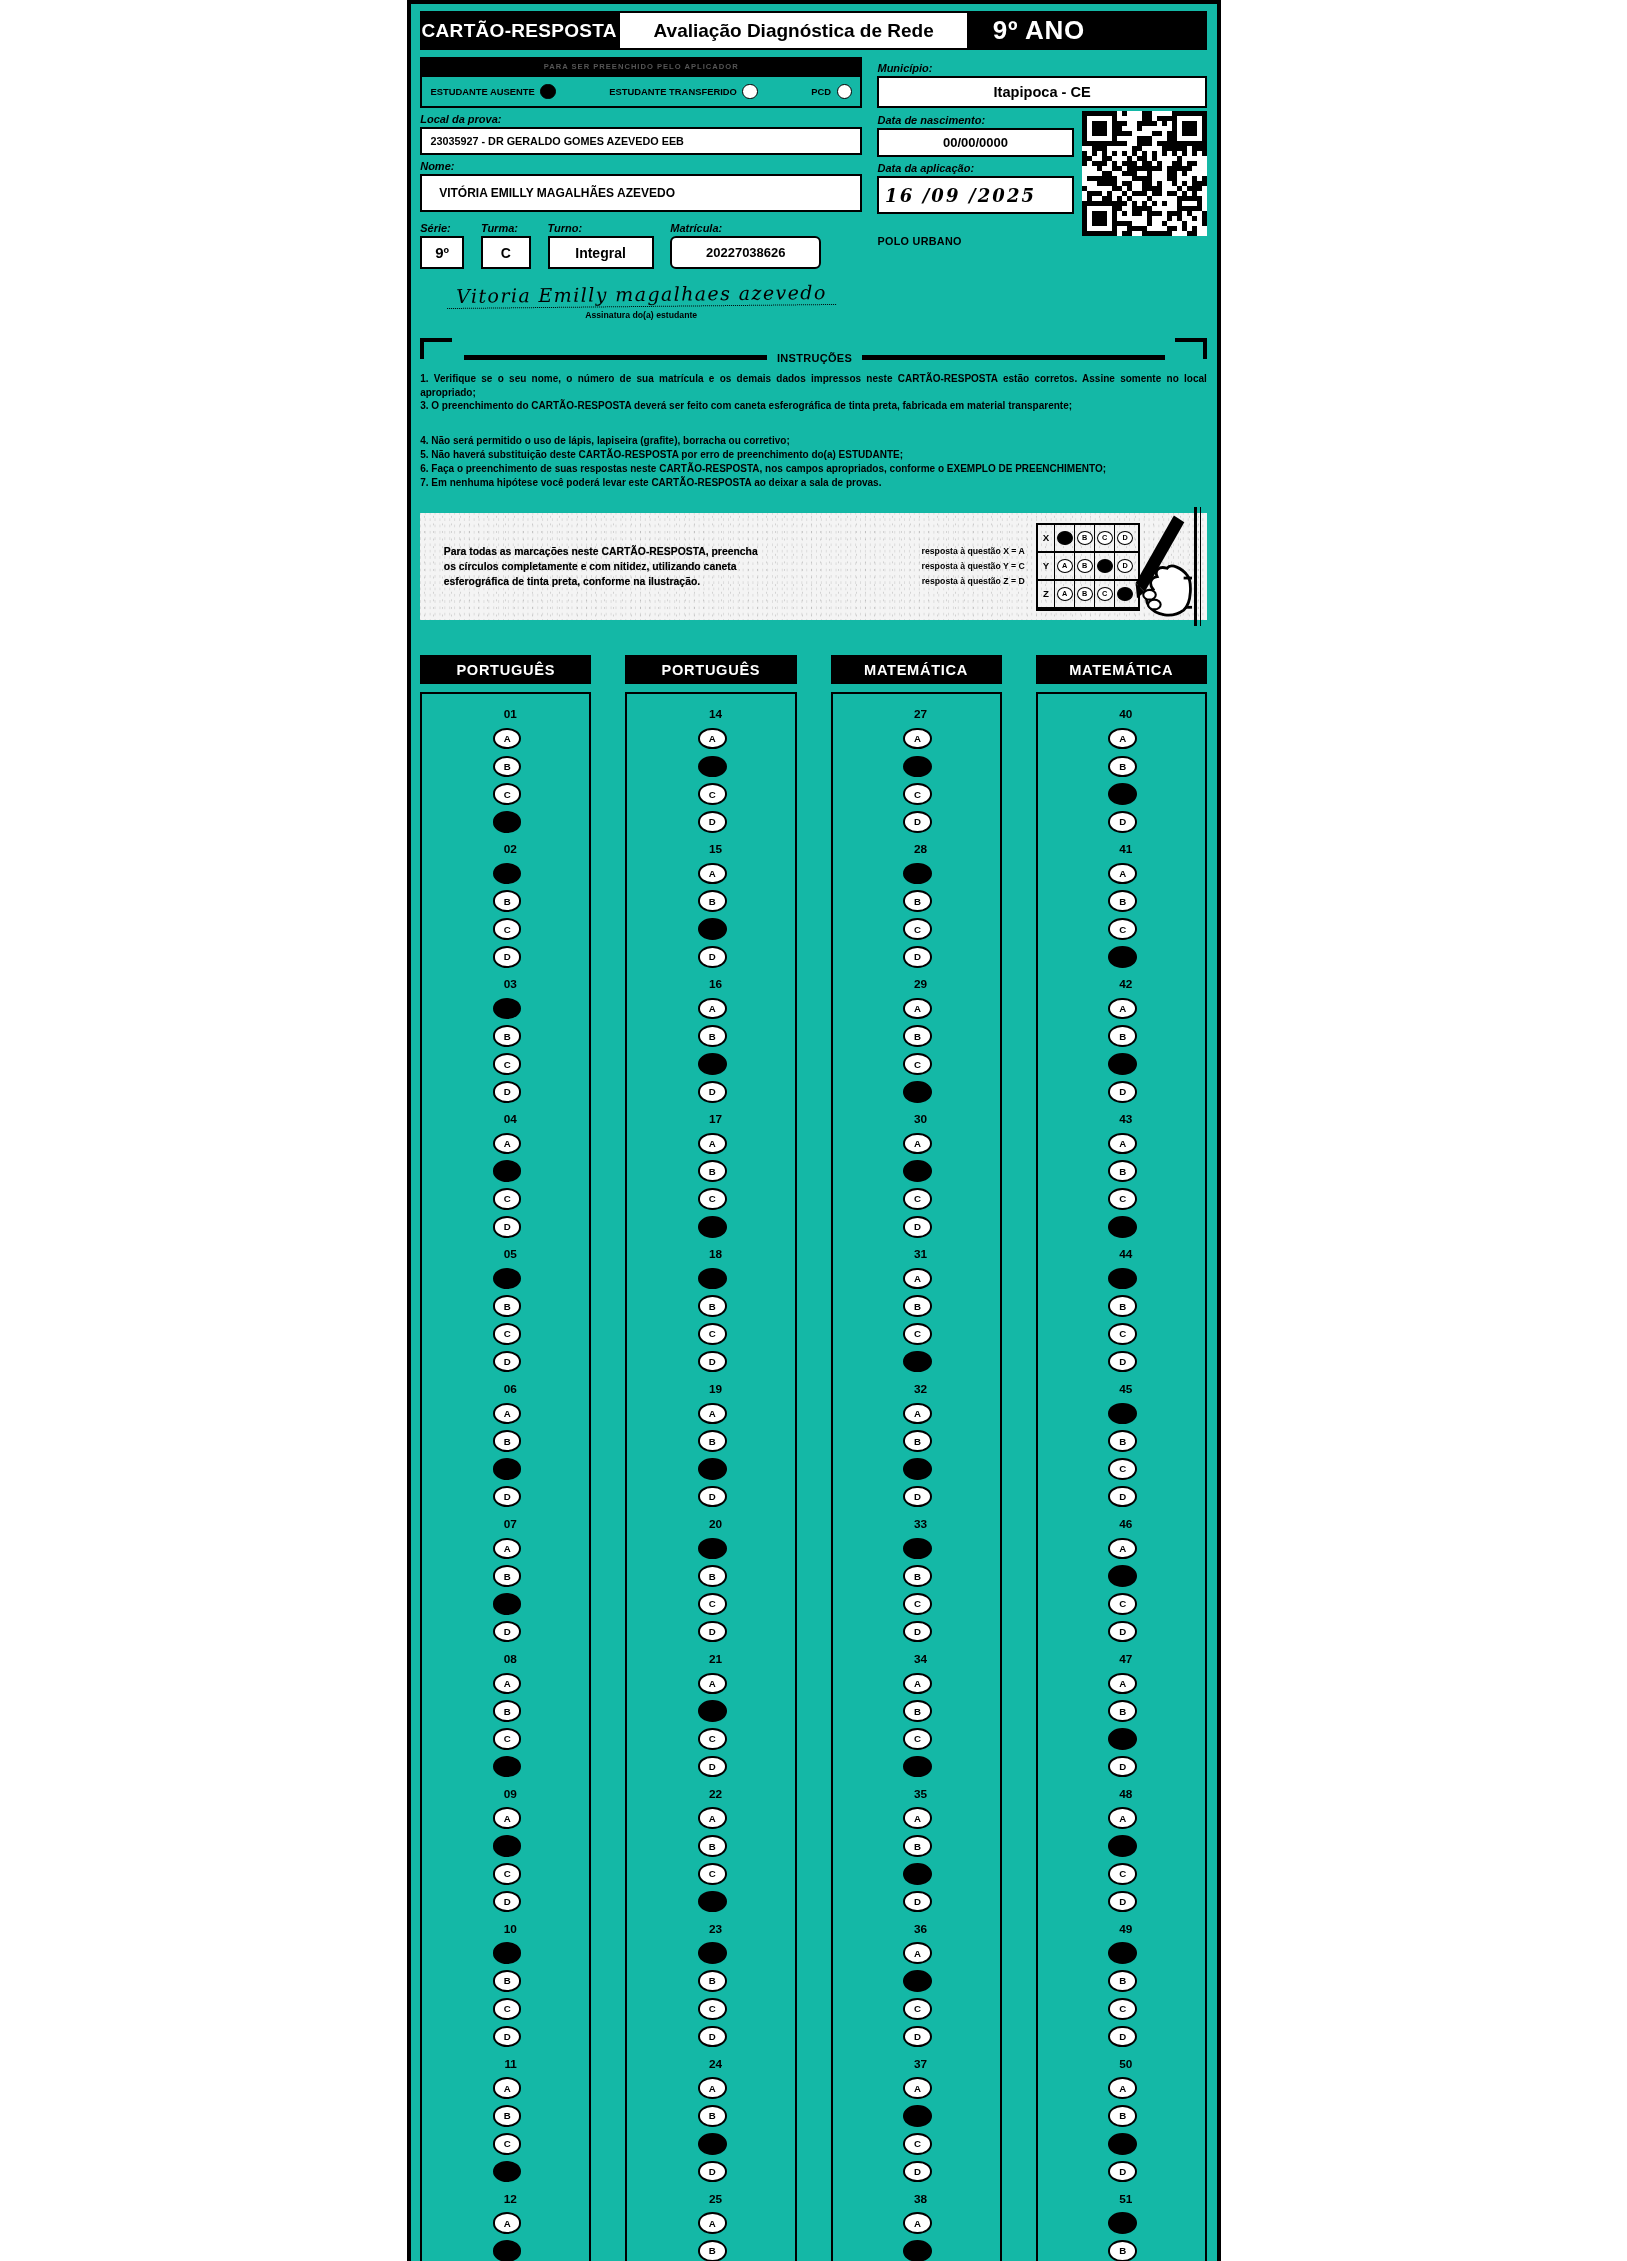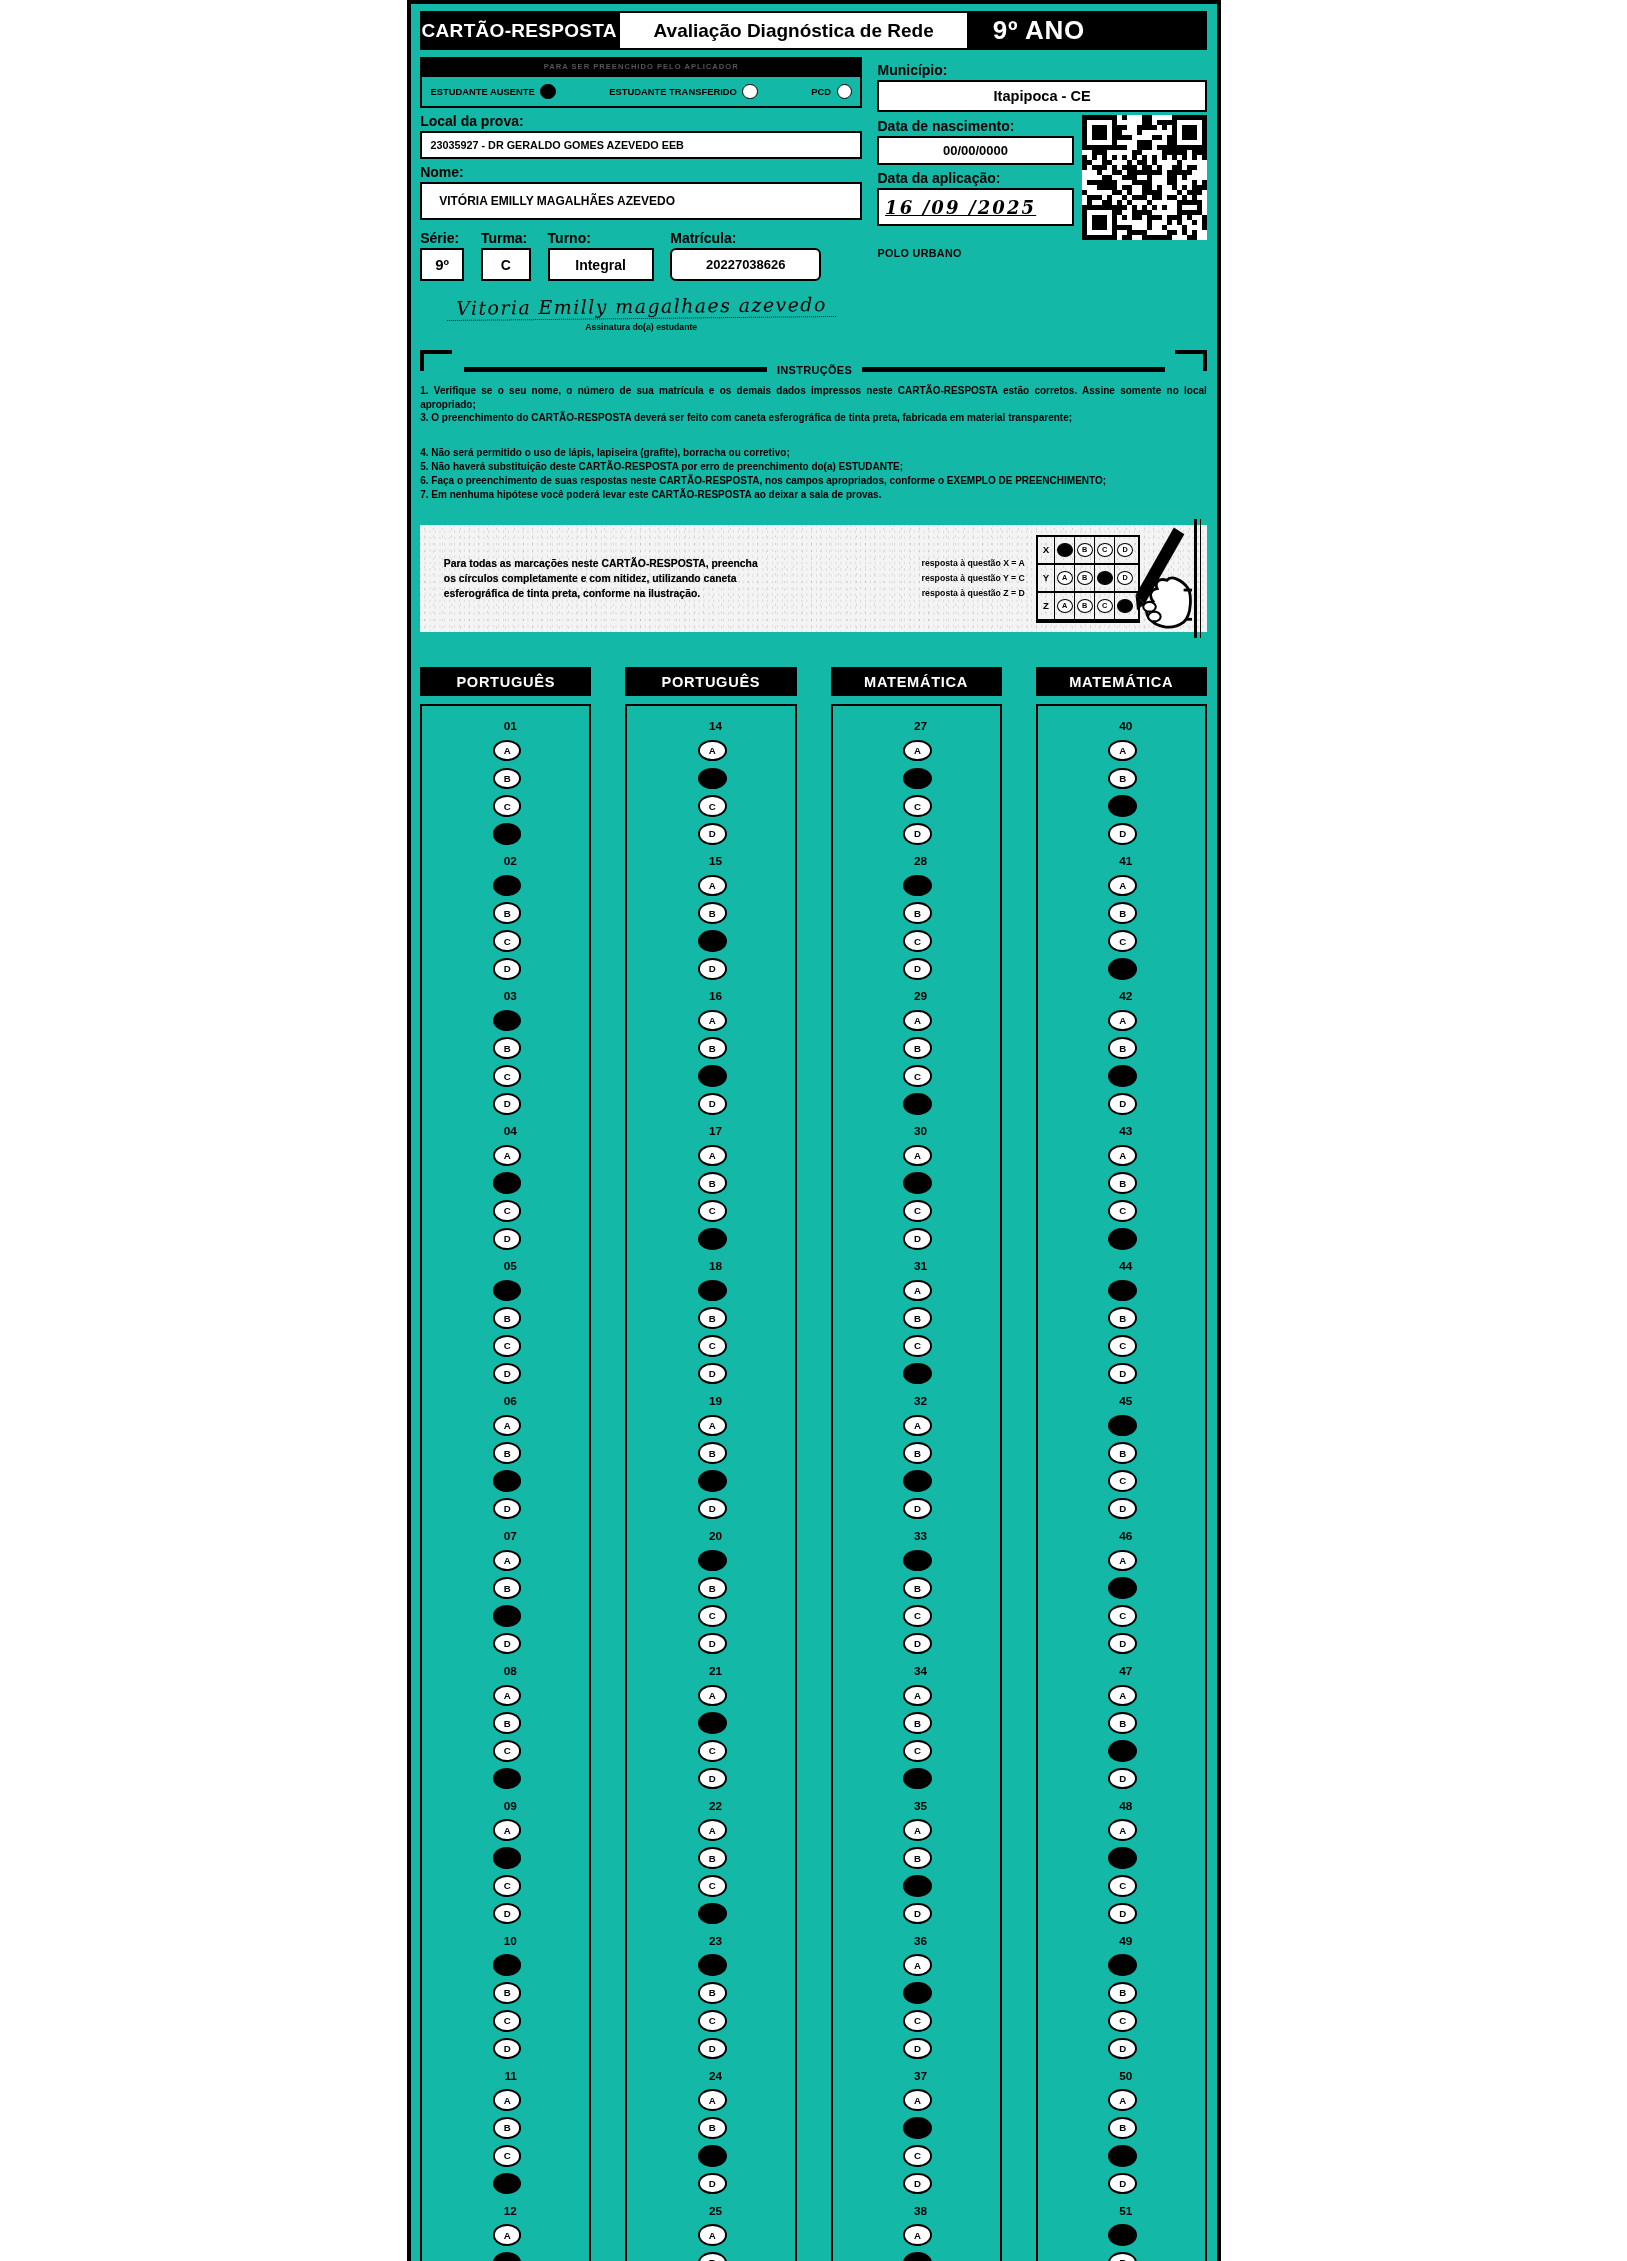--- a/index.html
+++ b/index.html
@@ -68,21 +68,21 @@
   }
   .status-item { display: flex; align-items: center; gap: 5.6px; }
   .status-label { font-weight: 700; font-size: 9.4px; }
   .opt-circle {
     width: 15.3px; height: 15.3px;
     border: 1.4px solid #000; border-radius: 50%;
     background: #fff;
   }
   .opt-circle.filled { background: #000; }
 
-  .field-label { font-weight: 700; font-size: 14px; margin: 4.9px 0 2.1px; }
+  .field-label { font-weight: 700; font-size: 11px; margin: 4.9px 0 2.1px; font-style: italic; }
   .field-box {
     border: 2.1px solid #000;
     font-weight: 700;
     display: flex; align-items: center;
     background: #fff;
   }
   .box-local { height: 28px; font-size: 10.8px; padding-left: 8.3px; }
   .box-nome  { height: 38px; font-size: 12px; padding-left: 17px; }
 
   .small-fields { display: flex; gap: 16.7px; margin-top: 4.9px; }
@@ -107,21 +107,21 @@
 
   .box-municipio { height: 32px; justify-content: center; font-size: 14.6px; }
   .right-row { display: flex; gap: 8.3px; margin-top: 1.4px; }
   .right-col-fields { flex: 1; }
   .box-nasc { height: 29px; justify-content: center; font-size: 13px; }
   .box-aplic {
     height: 38px; padding-left: 5.6px;
     font-family: "DejaVu Serif", serif;
     font-style: italic; font-weight: 700; font-size: 18px;
     letter-spacing: 2.1px;
-    overflow: visible; white-space: nowrap; text-decoration: underline;
+    overflow: visible; white-space: nowrap;
   }
   .polo-text { font-weight: 700; font-size: 10.8px; margin-top: 21px; letter-spacing: 0.3px; }
 
   .qr {
     width: 125px; height: 125px;
     display: grid;
     grid-template-columns: repeat(25, 1fr);
     grid-template-rows: repeat(25, 1fr);
     background: #fff;
     margin-top: 1.4px;

